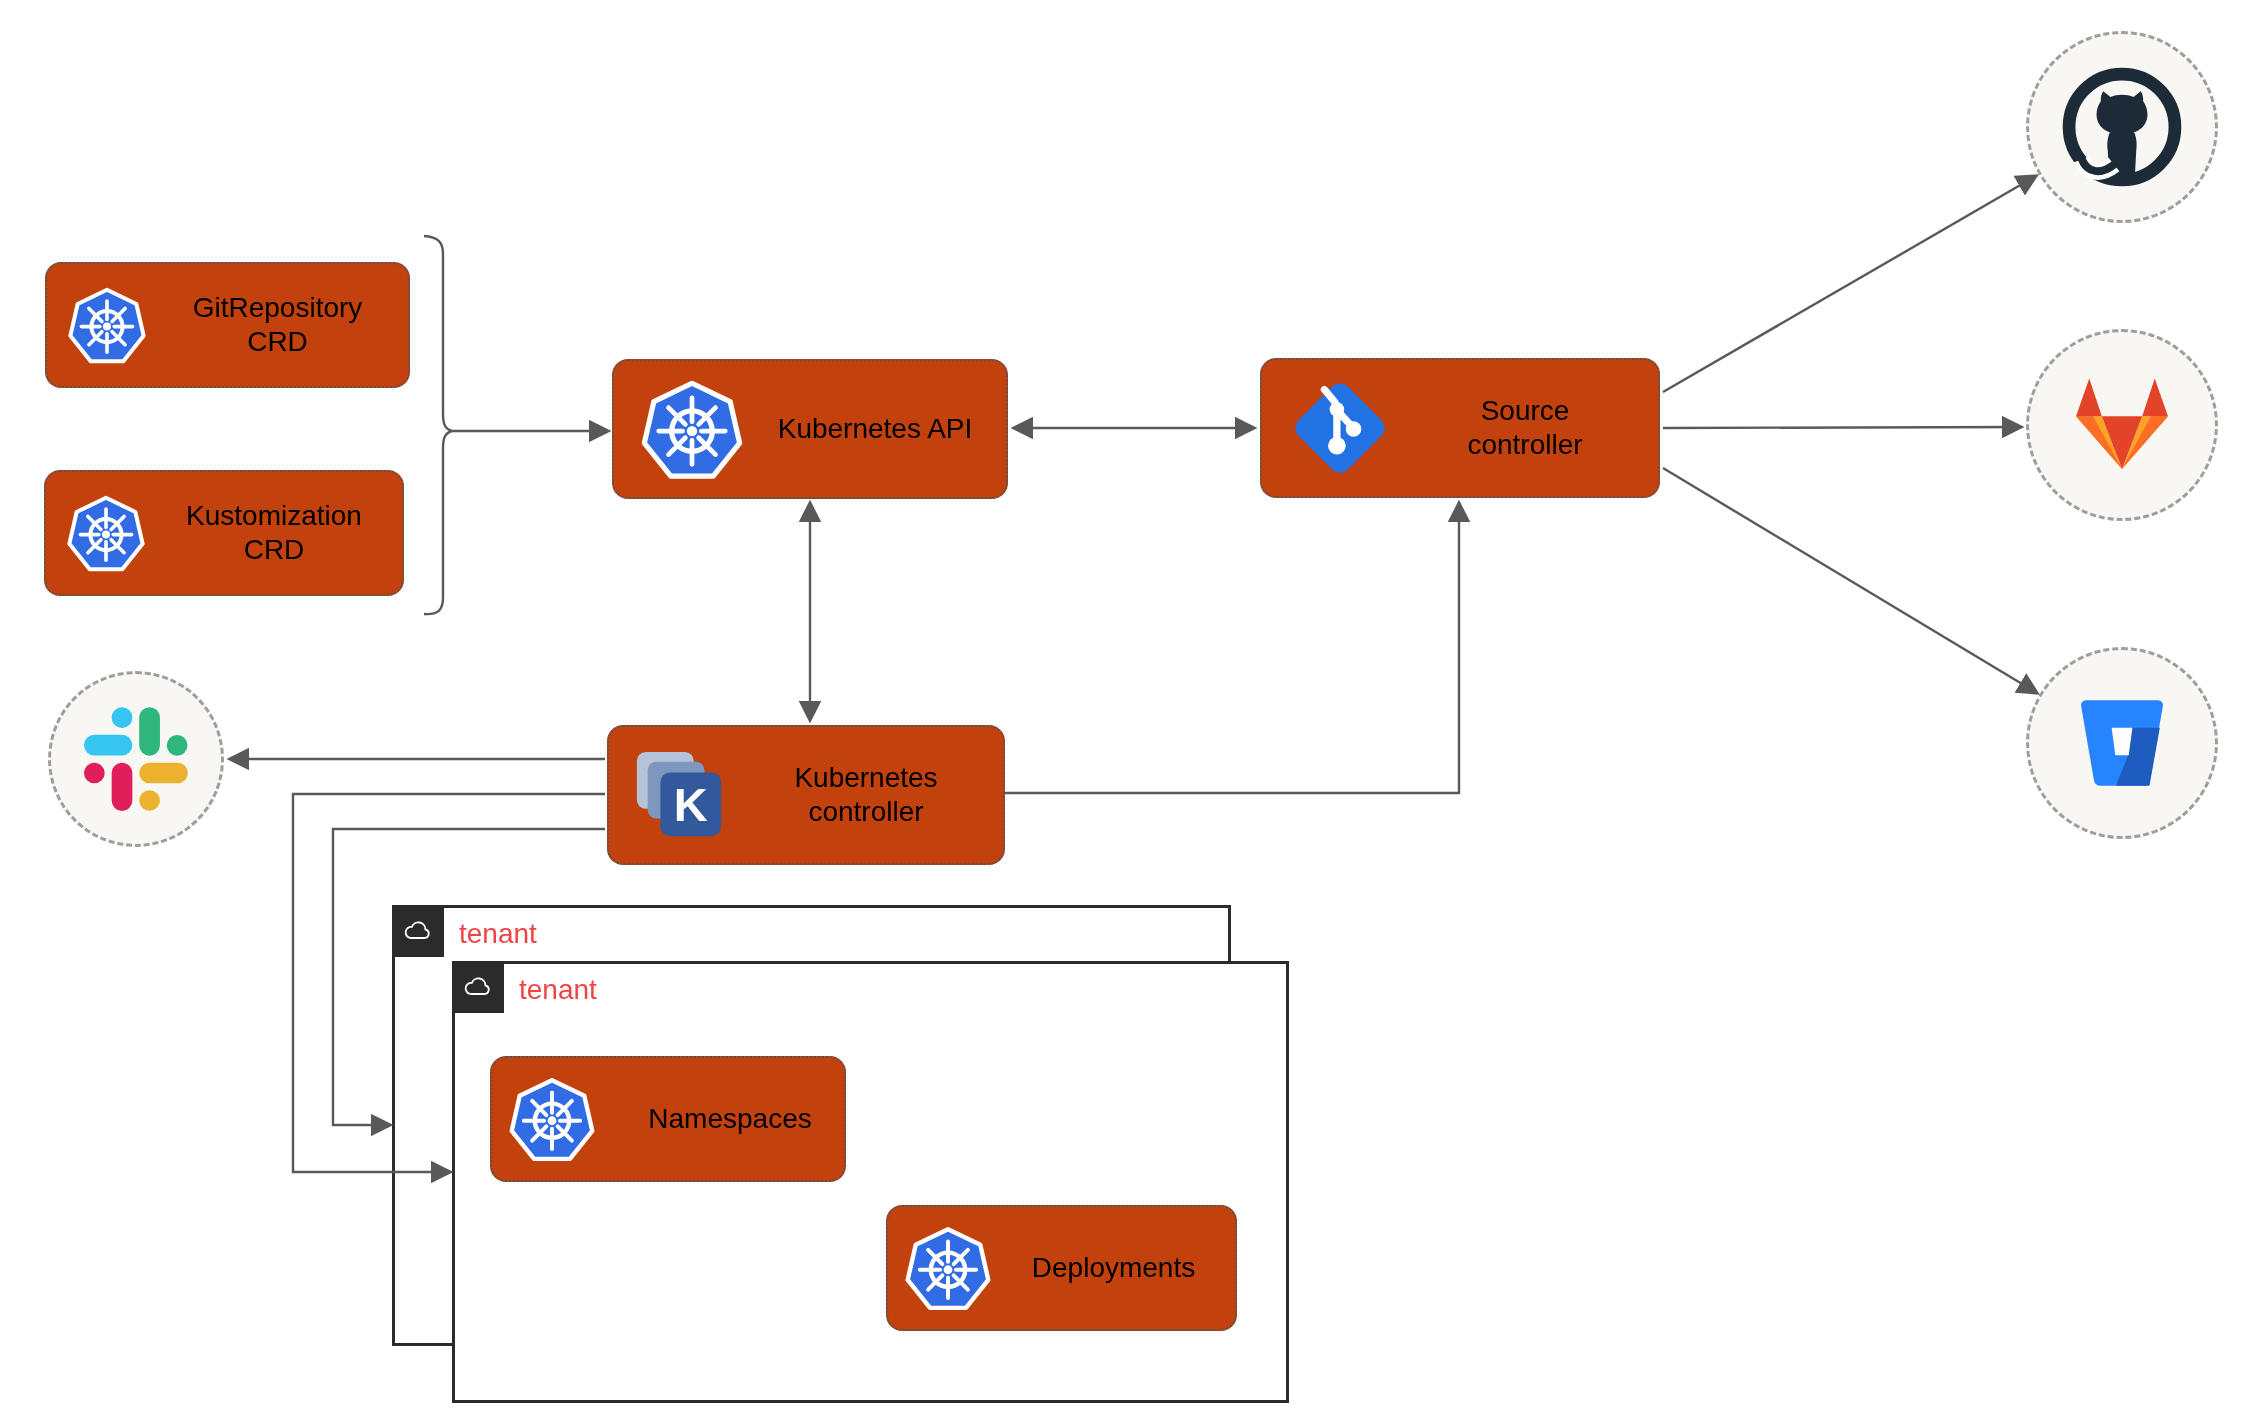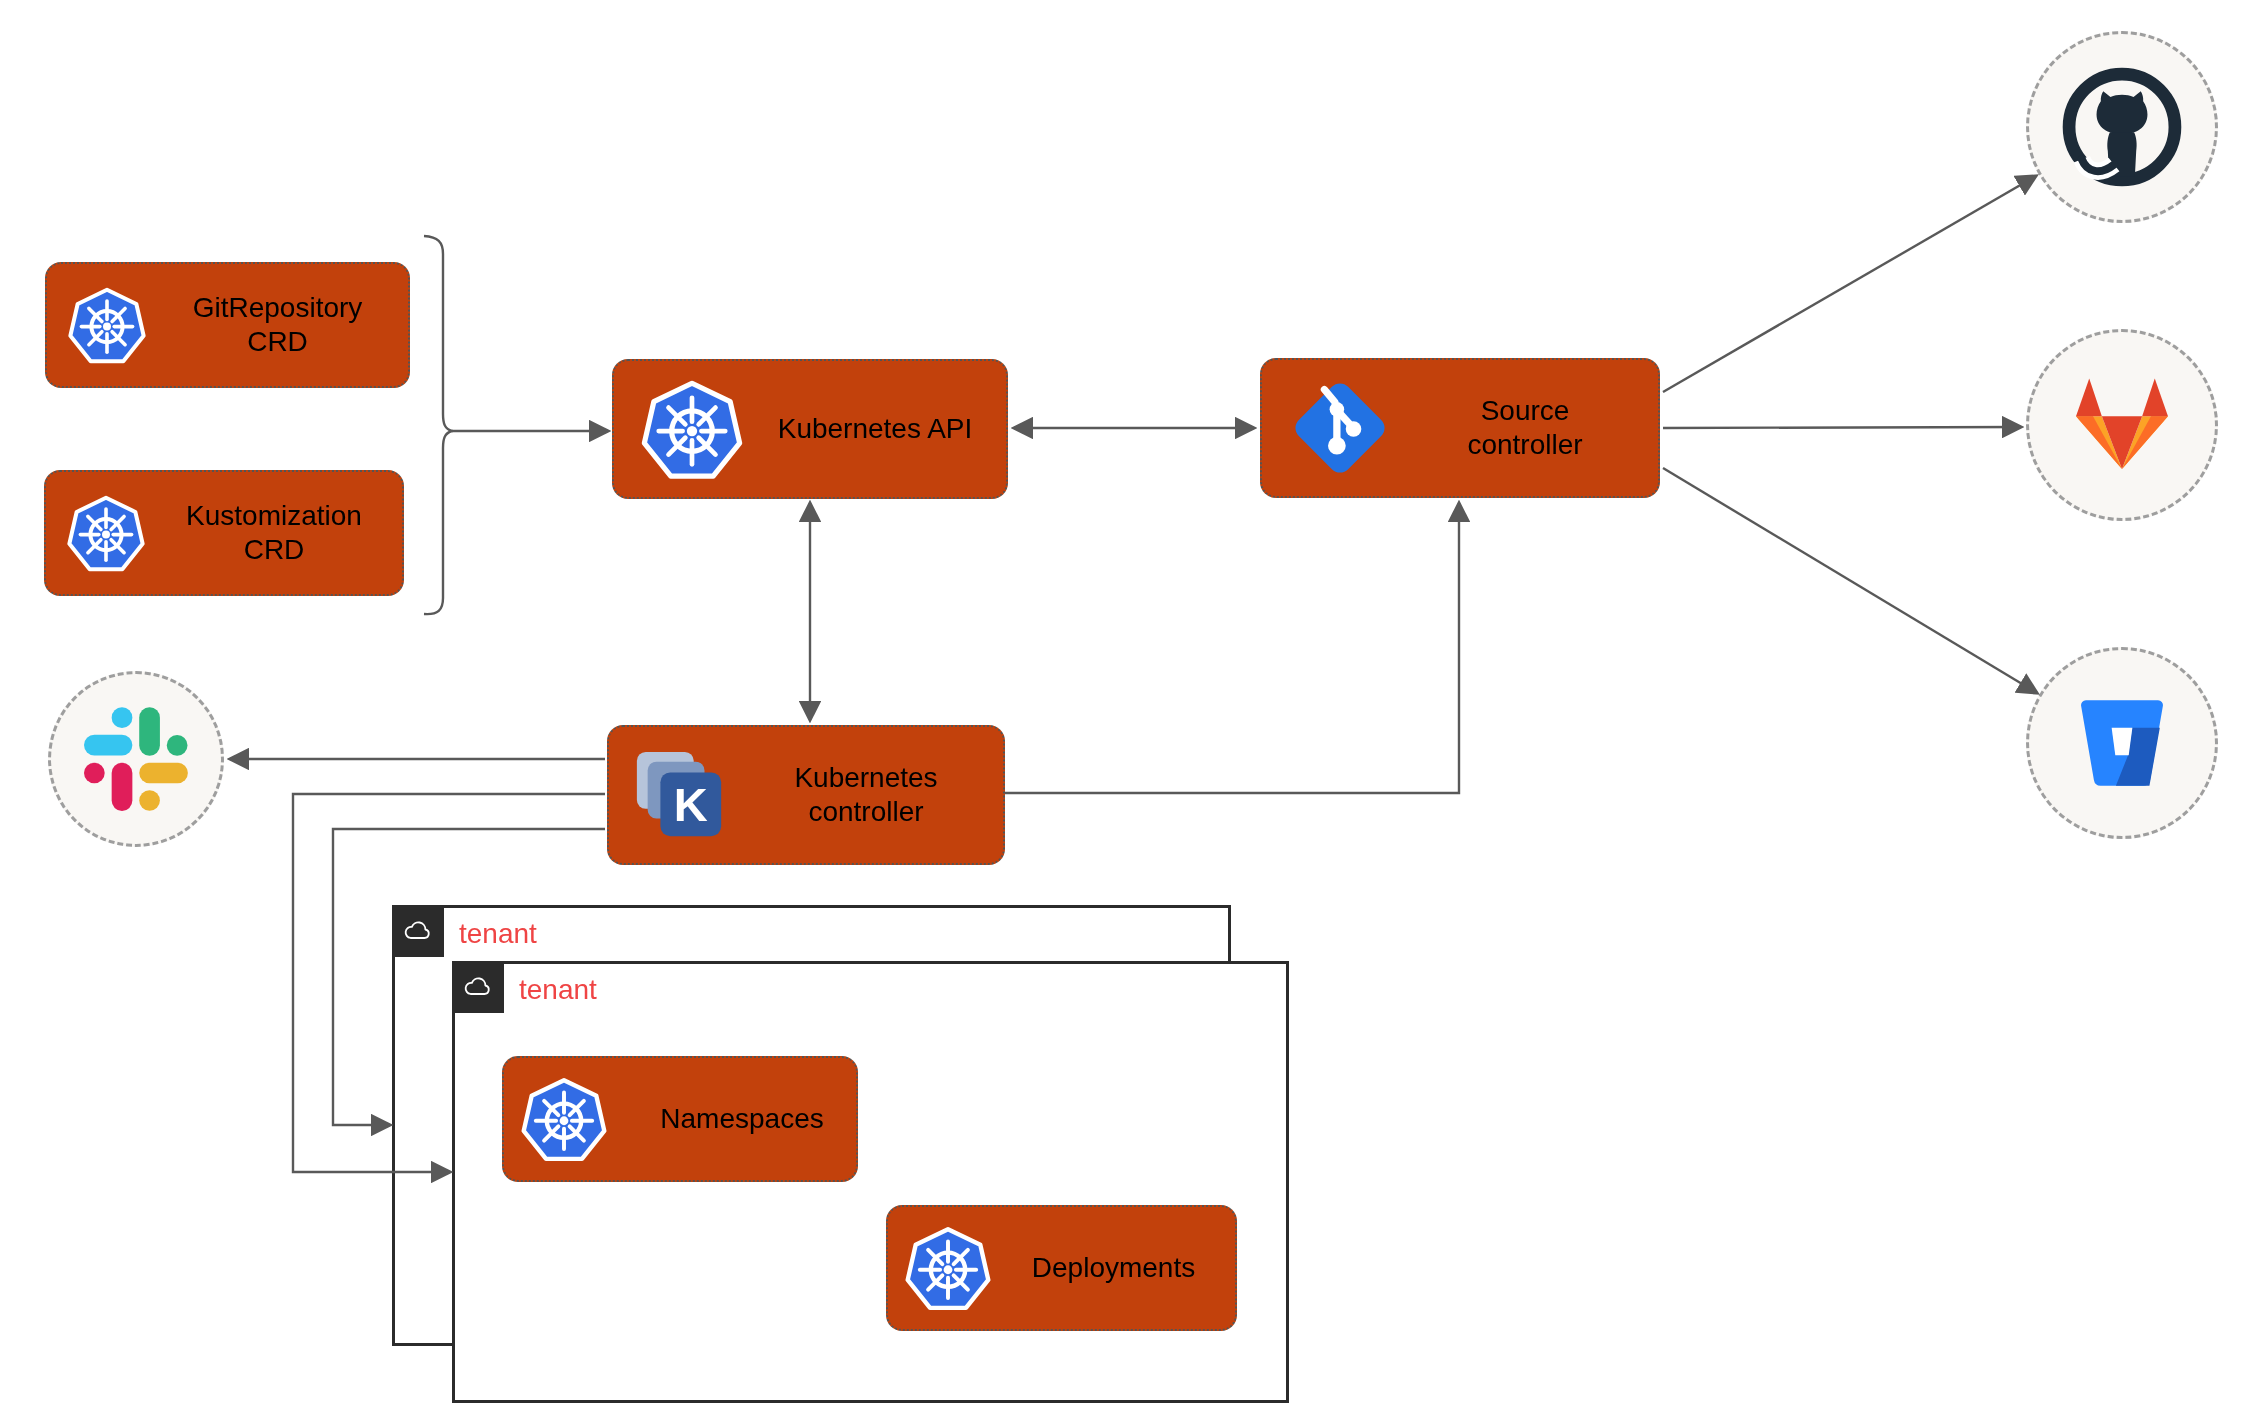--- a/index.html
+++ b/index.html
@@ -35,21 +35,21 @@
     position:absolute;left:64px;top:10px;font-size:28px;color:#ef4444;
   }
   #tenant-back{left:392px;top:905px;width:839px;height:441px;z-index:1;}
   #tenant-front{left:452px;top:961px;width:837px;height:442px;z-index:2;}
 
   #node-gitrepo{left:45px;top:262px;width:365px;height:126px;}
   #node-kustomization{left:44px;top:470px;width:360px;height:126px;}
   #node-k8sapi{left:612px;top:359px;width:396px;height:140px;}
   #node-source{left:1260px;top:358px;width:400px;height:140px;}
   #node-kustomizectl{left:607px;top:725px;width:398px;height:140px;}
-  #node-namespaces{left:502px;top:1056px;width:356px;height:126px;z-index:4;gap:20px;}
+  #node-namespaces{left:490px;top:1056px;width:356px;height:126px;z-index:4;gap:20px;}
   #node-rbac{left:886px;top:1056px;width:351px;height:126px;z-index:4;}
   #node-crds{left:490px;top:1205px;width:356px;height:126px;z-index:4;}
   #node-deployments{left:886px;top:1205px;width:351px;height:126px;z-index:4;}
 
   #circle-github{left:2026px;top:31px;width:192px;height:192px;}
   #circle-gitlab{left:2026px;top:329px;width:192px;height:192px;}
   #circle-bitbucket{left:2026px;top:647px;width:192px;height:192px;}
   #circle-slack{left:48px;top:671px;width:176px;height:176px;}
 
   .i80{width:80px;height:80px;margin-left:20px;}

